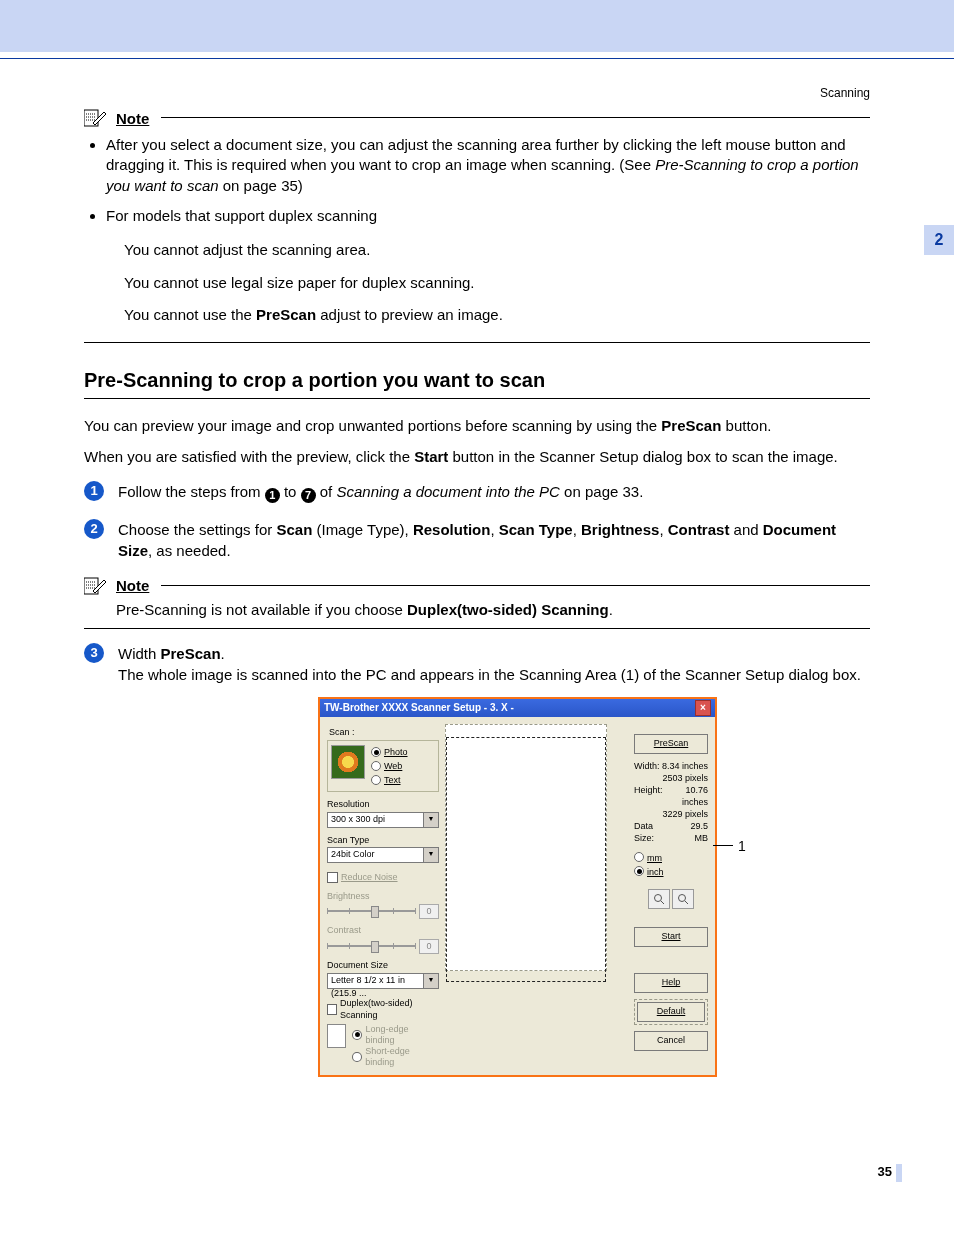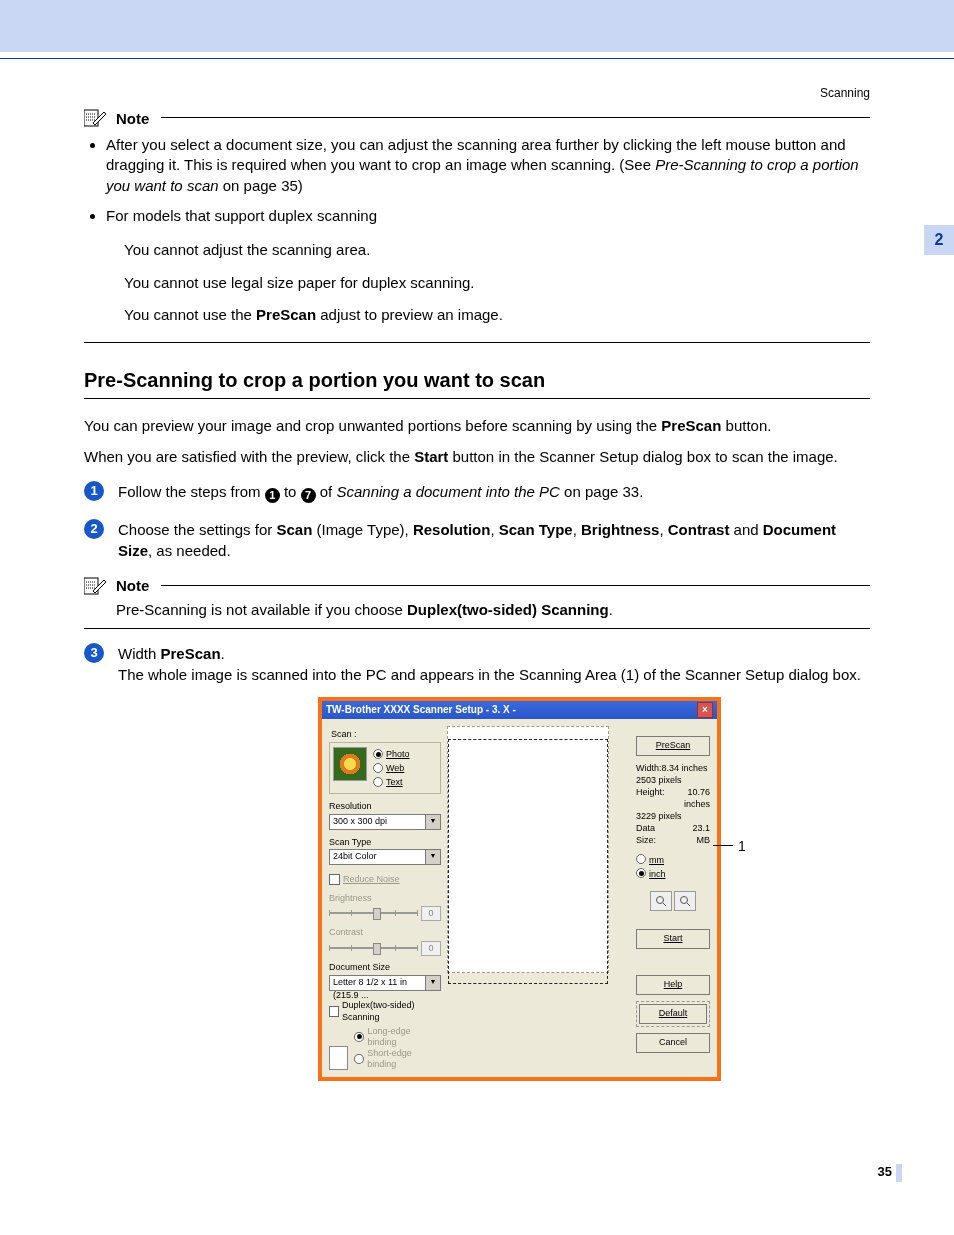--- a/index.html
+++ b/index.html
@@ -22,21 +22,21 @@
     background: #c9d6f4; color: #0a3aa0;
     width: 30px; height: 30px; display: flex; align-items: center; justify-content: center;
     font-weight: bold; font-size: 16px;
   }
   .page {
     padding: 0 84px 0 84px;
     margin-top: 50px;
   }
 
   
-  .note-row { display: flex; align-items: center; gap: 8px; margin-top: 18px; }
+  .note-row { display: flex; align-items: center; gap: 8px; margin-top: 18px; text-decoration: underline; }
   .note-icon {
     width: 24px; height: 18px; display: inline-block; position: relative;
   }
   .note-icon svg { display: block; }
   .note-title { font-weight: bold; font-size: 15px; }
   .note-line { flex: 1; border-top: 1px solid #000; margin-left: 4px; height: 1px; }
   .note-list { margin: 8px 0 0 0; padding: 0 0 0 22px; }
   .note-list > li { margin: 2px 0 10px 0; font-size: 15px; line-height: 1.35; }
   .note-sub { margin: 10px 0 0 18px; font-size: 15px; line-height: 1.9; }
   .note-sub p { margin: 0 0 4px 0; }
@@ -65,21 +65,21 @@
     display: inline-block; width: 15px; height: 15px; background: #000; color: #fff;
     border-radius: 50%; font-size: 11px; text-align: center; line-height: 15px; font-weight: bold;
     vertical-align: -2px;
   }
   .note-inline { margin: 14px 0 0 0; }
   .note-p { margin: 6px 0 0 32px; font-size: 15px; }
 
   
   .shot-wrap { position: relative; width: 400px; margin: 12px 0 0 200px; }
   .winframe {
-    border: 4px solid #f97316; width: 395px; font-size: 9px; color: #000;
+    border: 2px solid #f97316; width: 395px; font-size: 9px; color: #000;
     background: #ece9d8; position: relative;
   }
   .titlebar {
     background: linear-gradient(#3a6ae0, #2a56c8); color: #fff;
     height: 18px; line-height: 18px; padding: 0 4px; font-size: 10px;
     display: flex; justify-content: space-between; font-weight: bold;
   }
   .closebtn {
     width: 14px; height: 14px; background: #d9534f; color: #fff;
     text-align: center; line-height: 13px; font-size: 10px; border: 1px solid #9b2f2b;
@@ -114,21 +114,21 @@
   .prev-area {
     width: 160px; height: 245px; border: 1px dashed #9a9a8a; background: #fff; margin-left: 0;
     position: relative;
   }
   .prev-area .inner-dash { position:absolute; inset:12px 0 0 0; border:1px dashed #222; height:100%; box-sizing:border-box;}
 
   .btn-s {
     border: 1px solid #7a7a7a; background:#ece9d8; height:18px; font-size:9px;
     display:flex; align-items:center; justify-content:center; padding:0 2px;
   }
-  .stat { font-size: 9px; line-height: 12px; display:flex; }
+  .stat { font-size: 9px; line-height: 12px; display:flex; justify-content:space-between;}
   .stat-right{ text-align:right; }
   .unit-row { display:flex; gap:3px; font-size:9px; margin-top:2px;}
   .zoom-row { display:flex; gap:2px; justify-content:center; margin-top:4px;}
   .zoom-row .zbtn { width:20px;height:18px;border:1px solid #999;background:#efefef;display:flex;align-items:center;justify-content:center;}
   .zoom-row svg{display:block;}
   .default-wrap{ border:1px dashed #9a9a8a; padding:2px;}
   .callout-line {
     position: absolute; top: 148px; left: 395px; width: 20px; border-top: 1px solid #000;
   }
   .callout-label {
@@ -298,21 +298,21 @@
               <div class="label-s">Document Size</div>
               <div class="dd">
                   <div class="dd-box">Letter 8 1/2 x 11 in (215.9 ...</div>
                   <div class="dd-btn">▼</div>
                 </div>
 
               <div class="check" style="margin-top:8px">
                   <span class="chk"></span>
                   <span>Duplex(two-sided) Scanning</span>
                 </div>
-              <div style="display:flex;gap:6px;margin-top:2px;align-items:flex-end;">
+              <div style="display:flex;gap:6px;margin-top:2px;">
                 <span style="width:18px;height:22px;border:1px solid #888;background:#fff;display:inline-block;"></span>
                 <div class="grayed" style="font-size:9px;line-height:11px;">
                   <div class="radio">
                       <span class="radio-dot on"></span>
                       <span>Long-edge binding</span>
                     </div>
                   <div class="radio">
                       <span class="radio-dot"></span>
                       <span>Short-edge binding</span>
                     </div>
@@ -344,21 +344,21 @@
                 <div class="stat">
                     <span>Height:</span>
                     <span class="stat-right">10.76 inches</span>
                   </div>
                 <div class="stat">
                     <span></span>
                     <span class="stat-right">3229 pixels</span>
                   </div>
                 <div class="stat">
                     <span>Data Size:</span>
-                    <span class="stat-right">23.1 MB</span>
+                    <span class="stat-right">29.5 MB</span>
                   </div>
               </div>
 
               <div>
                 <div class="unit-row">
                     <span class="radio-dot"></span>
                     <span class="u">mm</span>
                   </div>
                 <div class="unit-row">
                     <span class="radio-dot on"></span>

